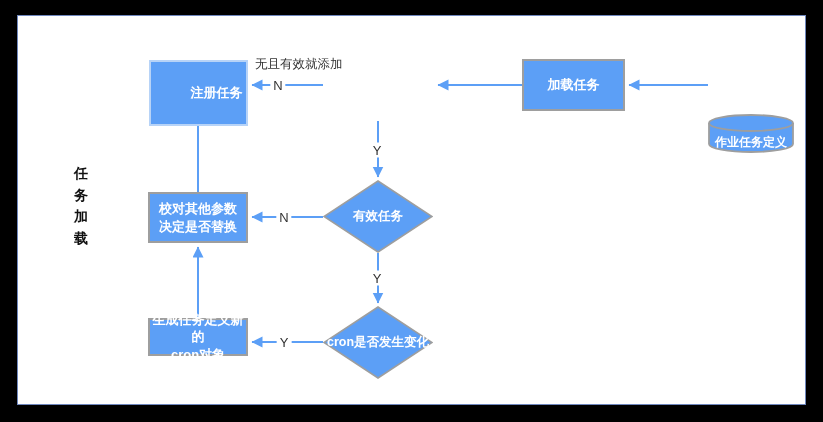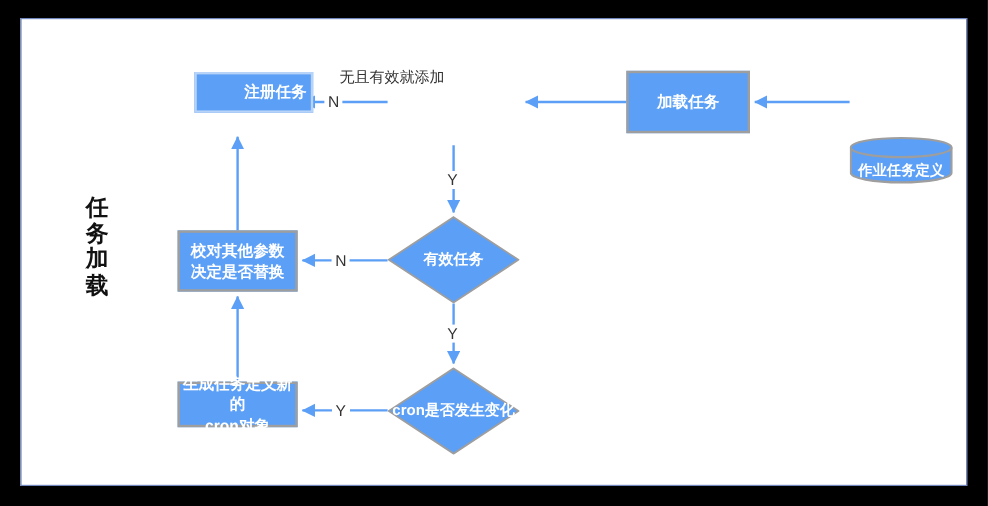--- a/index.html
+++ b/index.html
@@ -34,26 +34,26 @@
     position:absolute;left:0;top:8px;width:100%;height:100%;
     display:flex;align-items:center;justify-content:center;
     color:#fff;font-weight:bold;font-size:12px;white-space:nowrap;
   }
   
   .edge-label{
     position:absolute;transform:translate(-50%,-50%);
     background:#ffffff;color:#333333;font-size:13px;padding:0 3px;line-height:15px;
   }
   .edge-note{
-    position:absolute;color:#333333;font-size:12.5px;line-height:15px;white-space:nowrap;margin-left:28px;
+    position:absolute;color:#333333;font-size:12.5px;line-height:15px;white-space:nowrap;
   }
   
   .side-title{
     position:absolute;left:52px;top:147px;width:22px;
-    color:#111;font-weight:bold;font-size:19px;line-height:21.5px;
+    color:#111;font-weight:bold;font-size:14px;line-height:21.5px;
     word-break:break-all;text-align:center;
   }
 </style>
 </head>
 <body>
 
 <div class="page">
   <div class="canvas">
 
     <svg class="edges" viewBox="0 0 787 388" xmlns="http://www.w3.org/2000/svg">
@@ -70,21 +70,21 @@
         <line x1="305" y1="201" x2="234" y2="201" marker-end="url(#arrow)"></line>
         <line x1="360" y1="237" x2="360" y2="287" marker-end="url(#arrow)"></line>
         <line x1="305" y1="326" x2="234" y2="326" marker-end="url(#arrow)"></line>
         <line x1="180" y1="302" x2="180" y2="231" marker-end="url(#arrow)"></line>
         <line x1="180" y1="176" x2="180" y2="98" marker-end="url(#arrow)"></line>
       </g>
     </svg>
 
     <div class="side-title">任务加载</div>
 
-    <div class="node-rect border-light" style="left:144px;top:44px;width:99px;height:34px;padding-left:36px;">
+    <div class="node-rect border-light" style="left:131px;top:44px;width:99px;height:66px;padding-left:36px;">
       <span>注册任务</span>
     </div>
 
     <div class="node-rect border-gray" style="left:504px;top:43px;width:103px;height:52px;">
       <span>加载任务</span>
     </div>
 
     <div class="node-rect border-gray" style="left:130px;top:176px;width:100px;height:51px;">
       <span>校对其他参数
 决定是否替换</span>

